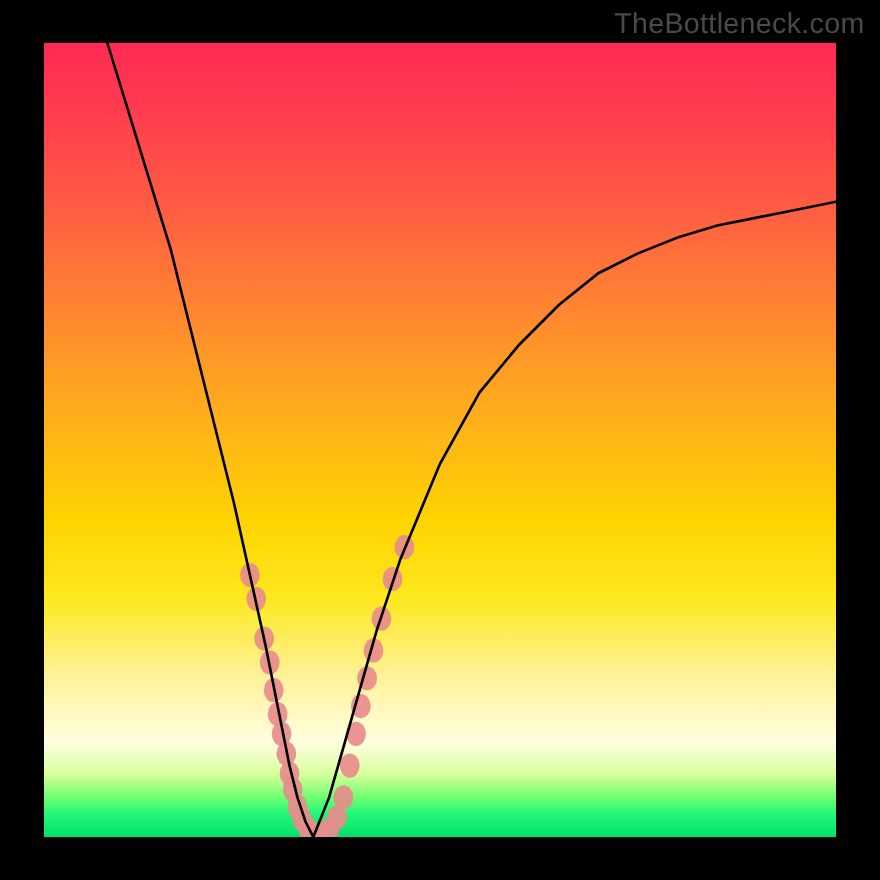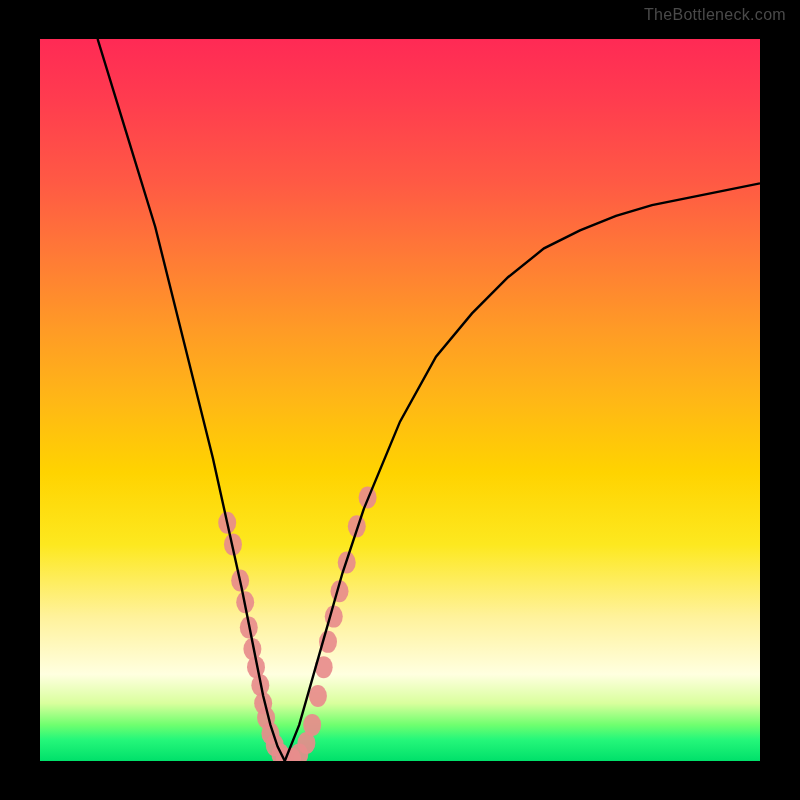--- a/index.html
+++ b/index.html
@@ -40,21 +40,21 @@
       #6fff6f 95%,
       #26f77a 97%,
       #00e06a 100%
     );
   }
   .watermark {
     position: absolute;
     top: 6px;
     right: 14px;
     color: #4a4a4a;
-    font-size: 16px;
+    font-size: 26px;
     font-weight: 500;
     letter-spacing: 0.3px;
     user-select: none;
   }
   svg.overlay {
     position: absolute;
     left: 0;
     top: 0;
     width: 720px;
     height: 722px;

